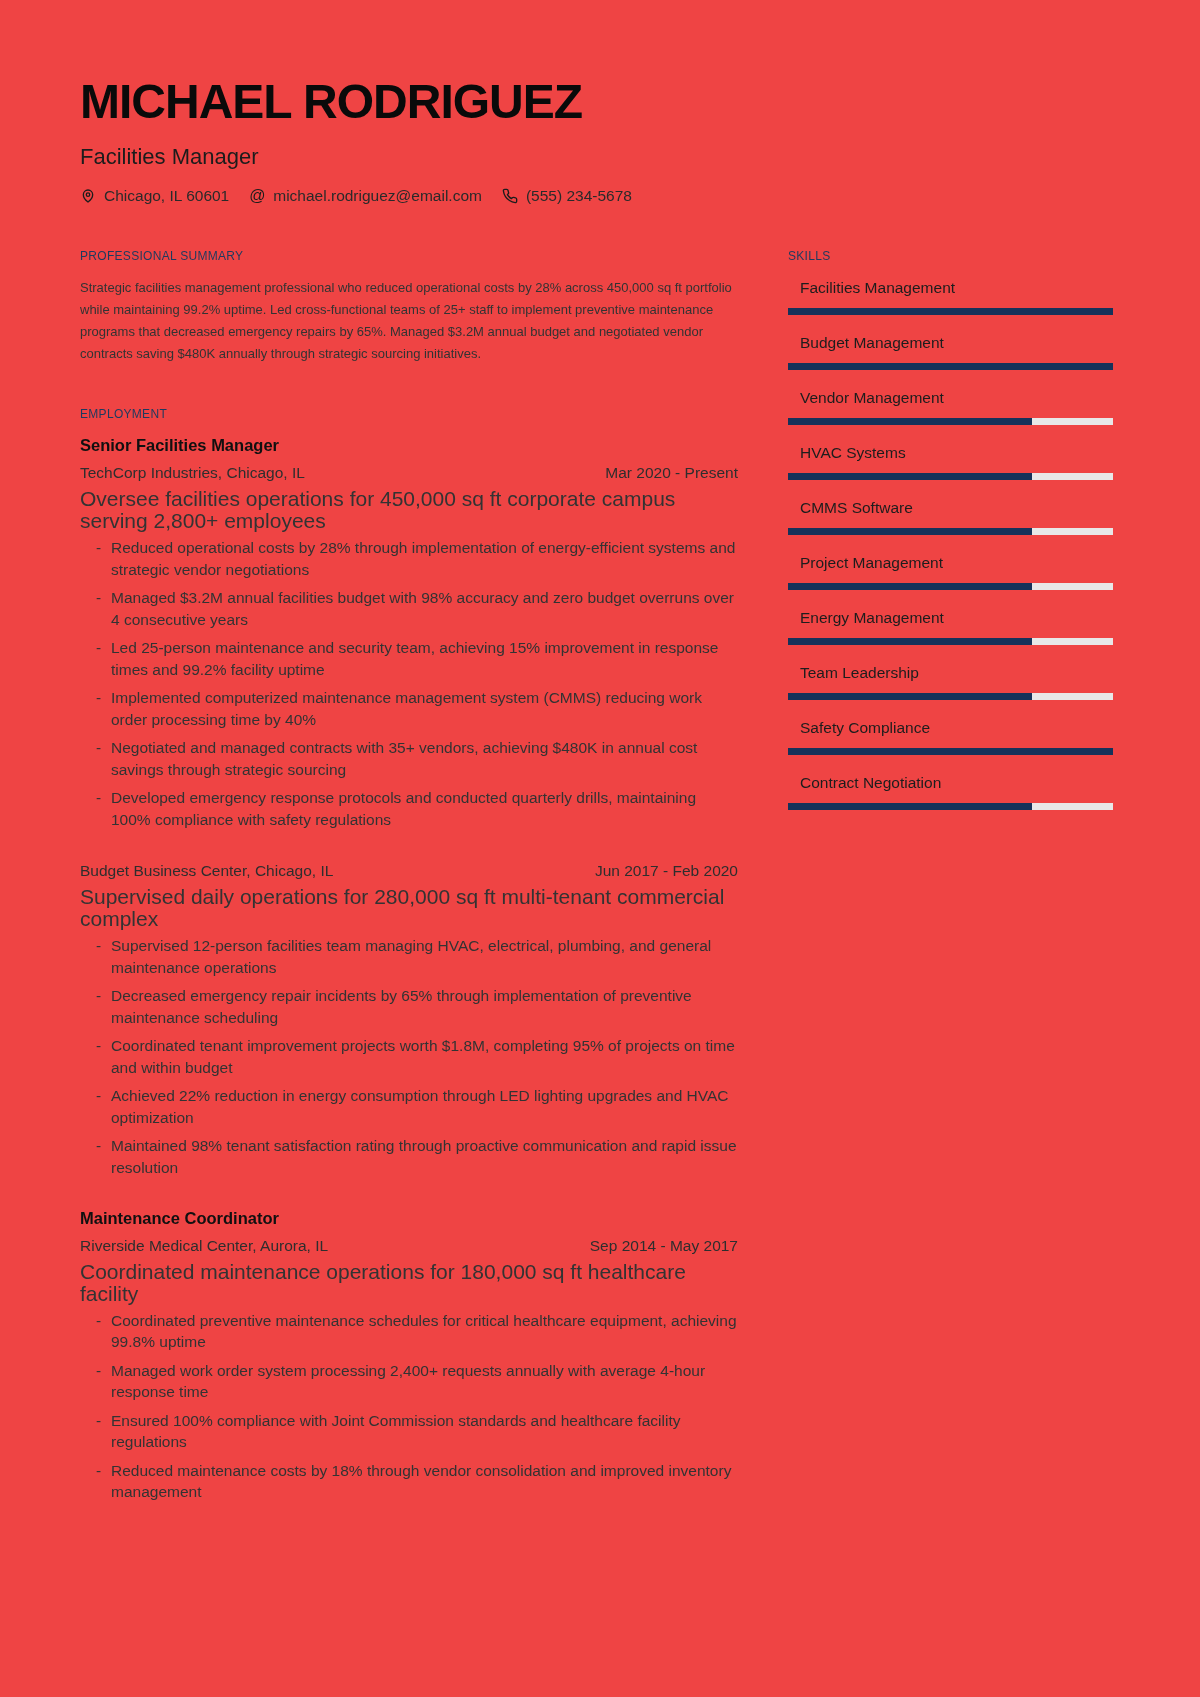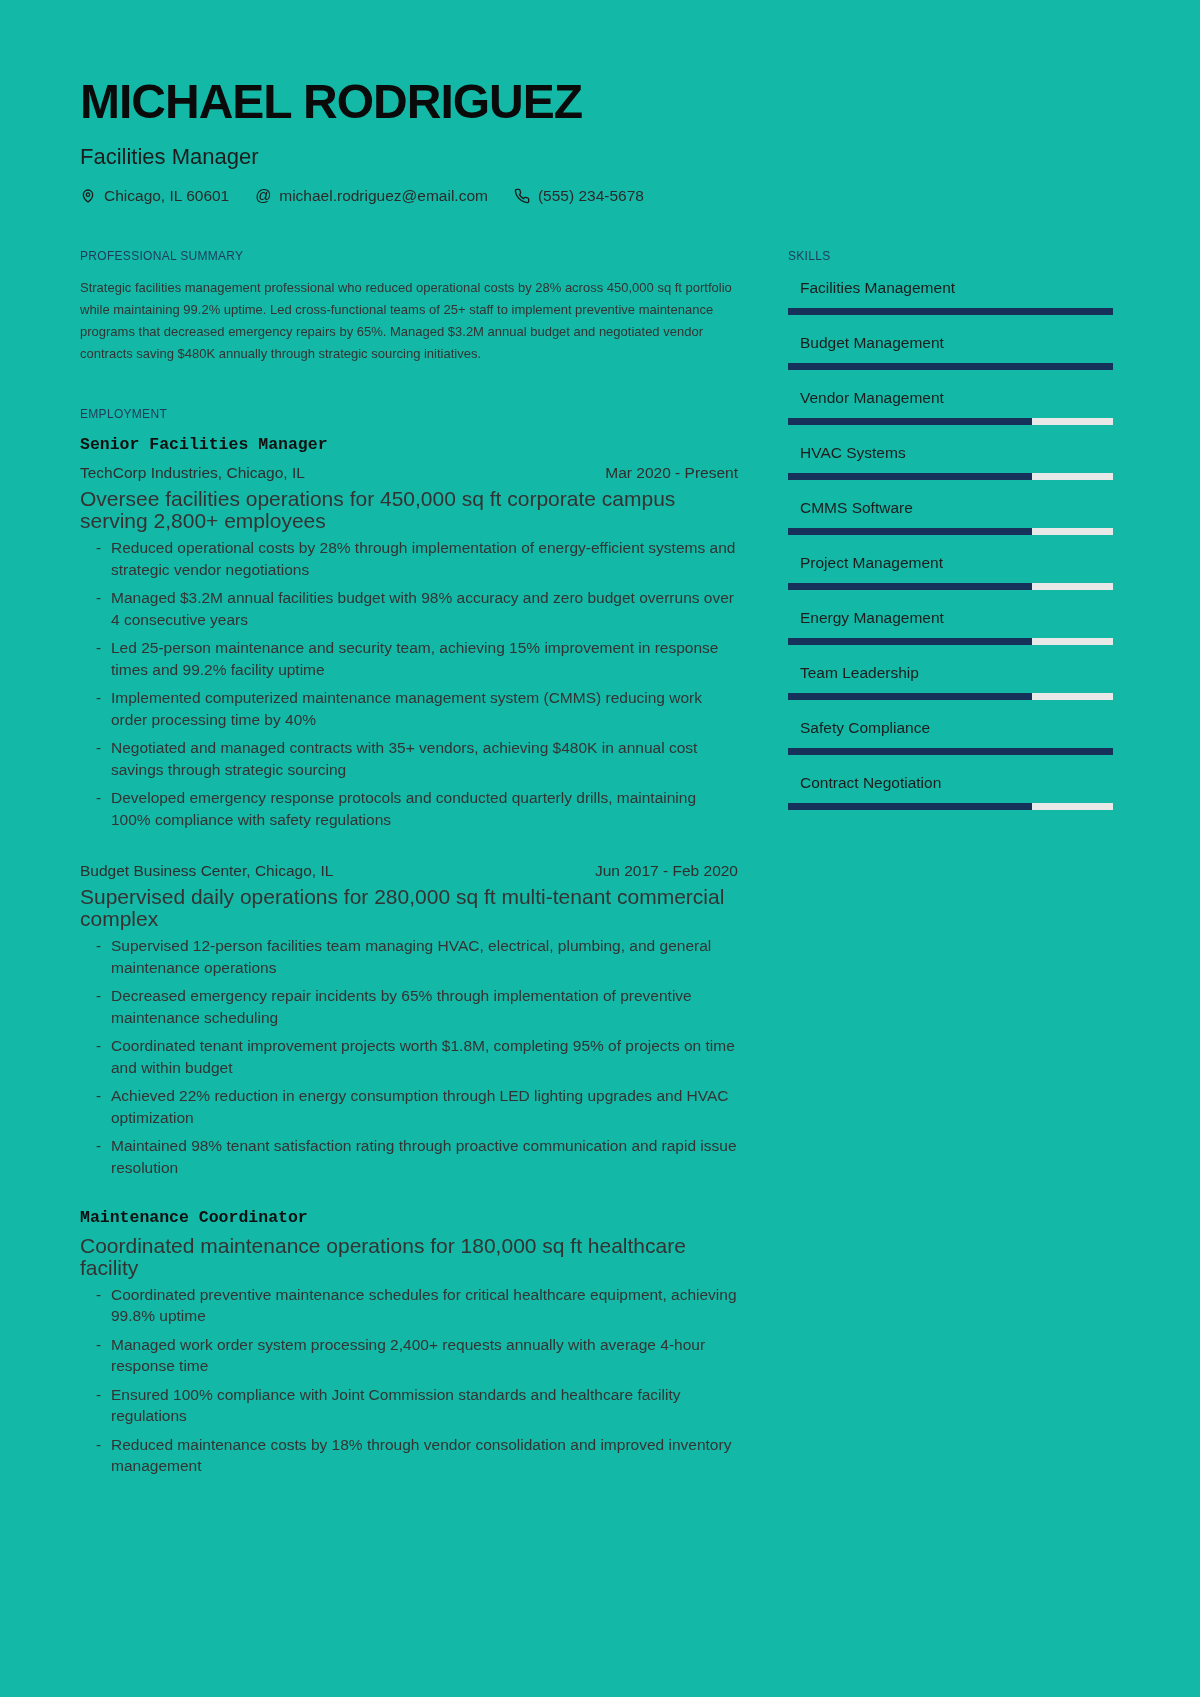--- a/index.html
+++ b/index.html
@@ -1,40 +1,40 @@
 <!DOCTYPE html>
 <html><head>
 <meta charset="utf-8">
 <style>
   html,body{margin:0;padding:0;background:#ffffff;}
   body{width:1200px;height:1697px;position:relative;font-family:"Liberation Sans", sans-serif;color:#2f2f2f;-webkit-font-smoothing:antialiased;}
-  .page{position:absolute;inset:0;background:#14b8a6;padding:78px 87px 40px 80px;box-sizing:border-box;}
+  .page{position:absolute;inset:0;background:#ef4444;padding:78px 87px 40px 80px;box-sizing:border-box;}
 
   
   .name{font-size:48px;font-weight:bold;letter-spacing:-1px;color:#0a0a0a;line-height:1.0;}
   .job-title-header{font-size:22px;color:#1c1c1c;margin-top:18px;line-height:1.2;}
-  .contact-row{display:flex;align-items:center;gap:26px;margin-top:17px;}
+  .contact-row{display:flex;align-items:center;gap:20px;margin-top:17px;}
   .contact-item{display:flex;align-items:center;gap:8px;font-size:15.5px;color:#2a2a2a;}
   .contact-item .icon{width:16px;height:16px;display:inline-flex;align-items:center;justify-content:center;color:#1c1c1c;flex:0 0 16px;}
   .contact-item .icon svg{width:16px;height:16px;}
   .contact-item .icon.at-glyph{font-size:16px;font-weight:400;line-height:1;}
 
   
   .columns{display:flex;margin-top:44px;}
   .main-col{width:658px;flex:0 0 658px;}
   .side-col{width:325px;flex:0 0 325px;margin-left:50px;}
 
   .section-heading{font-size:12px;font-weight:normal;color:#1e3a5f;letter-spacing:0.3px;margin:0 0 14px 0;}
 
   .summary-text{font-size:13px;line-height:22px;color:#333333;margin:0 0 0 0;}
 
   .employment-section{margin-top:42px;}
   .job{margin-bottom:30px;}
   .job:last-child{margin-bottom:0;}
-  .job-title{font-size:16.5px;font-weight:bold;color:#101010;line-height:1.25;margin-bottom:6px;font-family:Liberation Mono, monospace;}
+  .job-title{font-size:16.5px;font-weight:bold;color:#101010;line-height:1.25;margin-bottom:6px;}
   .job-meta{display:flex;justify-content:space-between;align-items:baseline;font-size:15.5px;color:#2e2e2e;margin-bottom:4px;line-height:22px;}
   .job-dates{white-space:nowrap;}
   .job-desc{font-size:21px;line-height:22px;color:#333333;margin-bottom:5px;}
   .bullets{margin-top:2px;}
   .bullet{display:flex;font-size:15.5px;line-height:21.5px;color:#333333;margin-bottom:7px;padding-left:16px;}
   .bullet:last-child{margin-bottom:0;}
   .bullet .dash{flex:0 0 15px;}
   .bullet .btext{flex:1;}
 
   
@@ -158,20 +158,24 @@
 
   <div class="bullet">
     <span class="dash">-</span>
     <span class="btext">Maintained 98% tenant satisfaction rating through proactive communication and rapid issue resolution</span>
   </div>
 </div>
   </div>
 
   <div class="job">
     <div class="job-title">Maintenance Coordinator</div>
+    <div class="job-meta">
+      <span class="job-company">Riverside Medical Center, Aurora, IL</span>
+      <span class="job-dates">Sep 2014 - May 2017</span>
+    </div>
     <div class="job-desc">Coordinated maintenance operations for 180,000 sq ft healthcare facility</div>
     <div class="bullets">
   <div class="bullet">
     <span class="dash">-</span>
     <span class="btext">Coordinated preventive maintenance schedules for critical healthcare equipment, achieving 99.8% uptime</span>
   </div>
 
   <div class="bullet">
     <span class="dash">-</span>
     <span class="btext">Managed work order system processing 2,400+ requests annually with average 4-hour response time</span>

